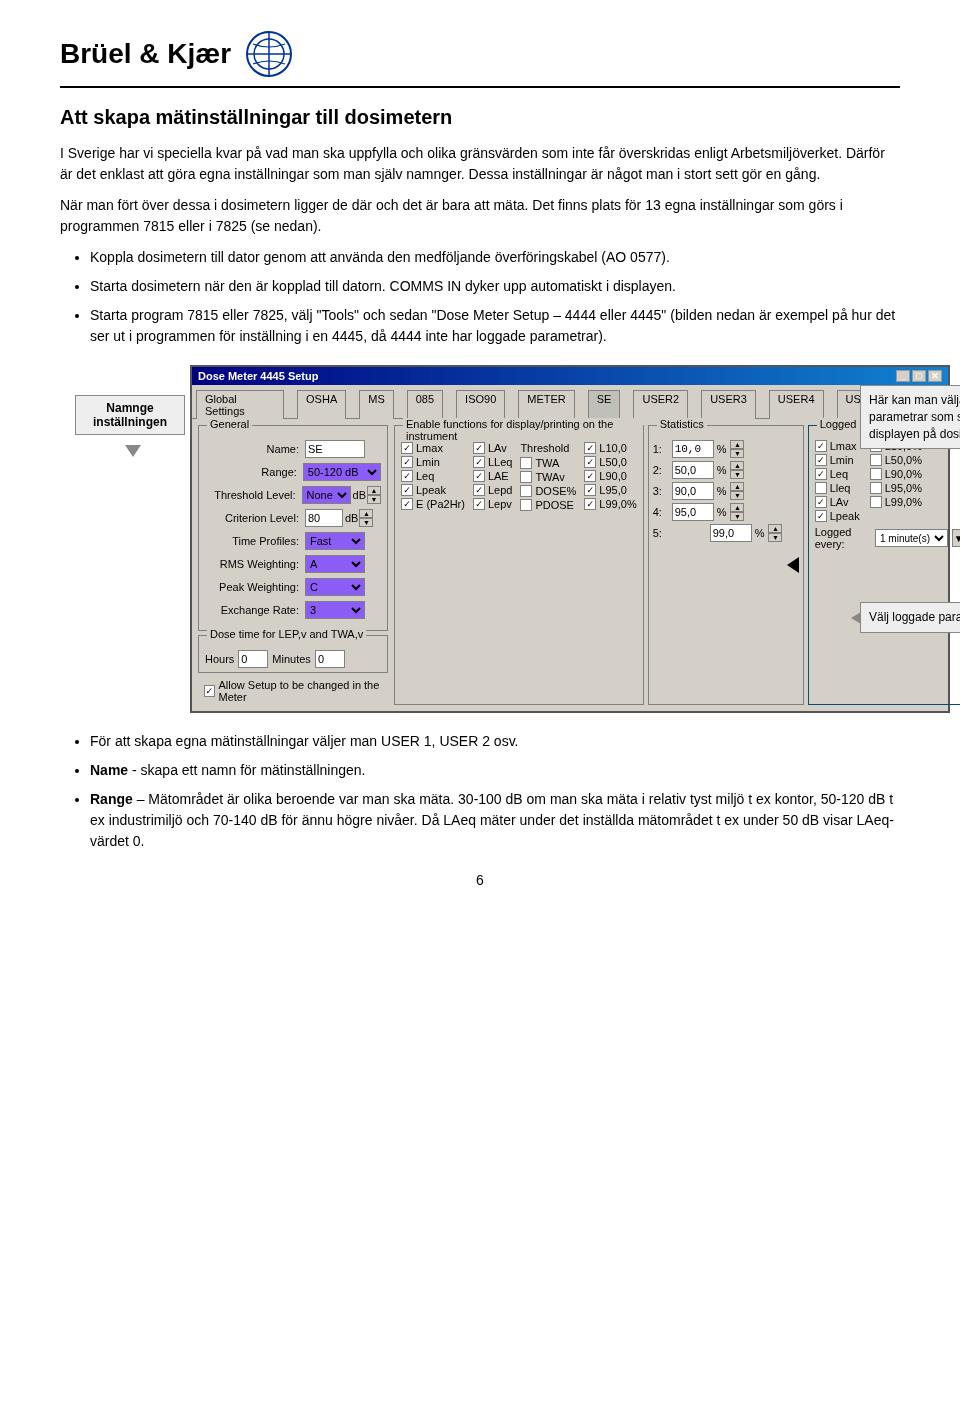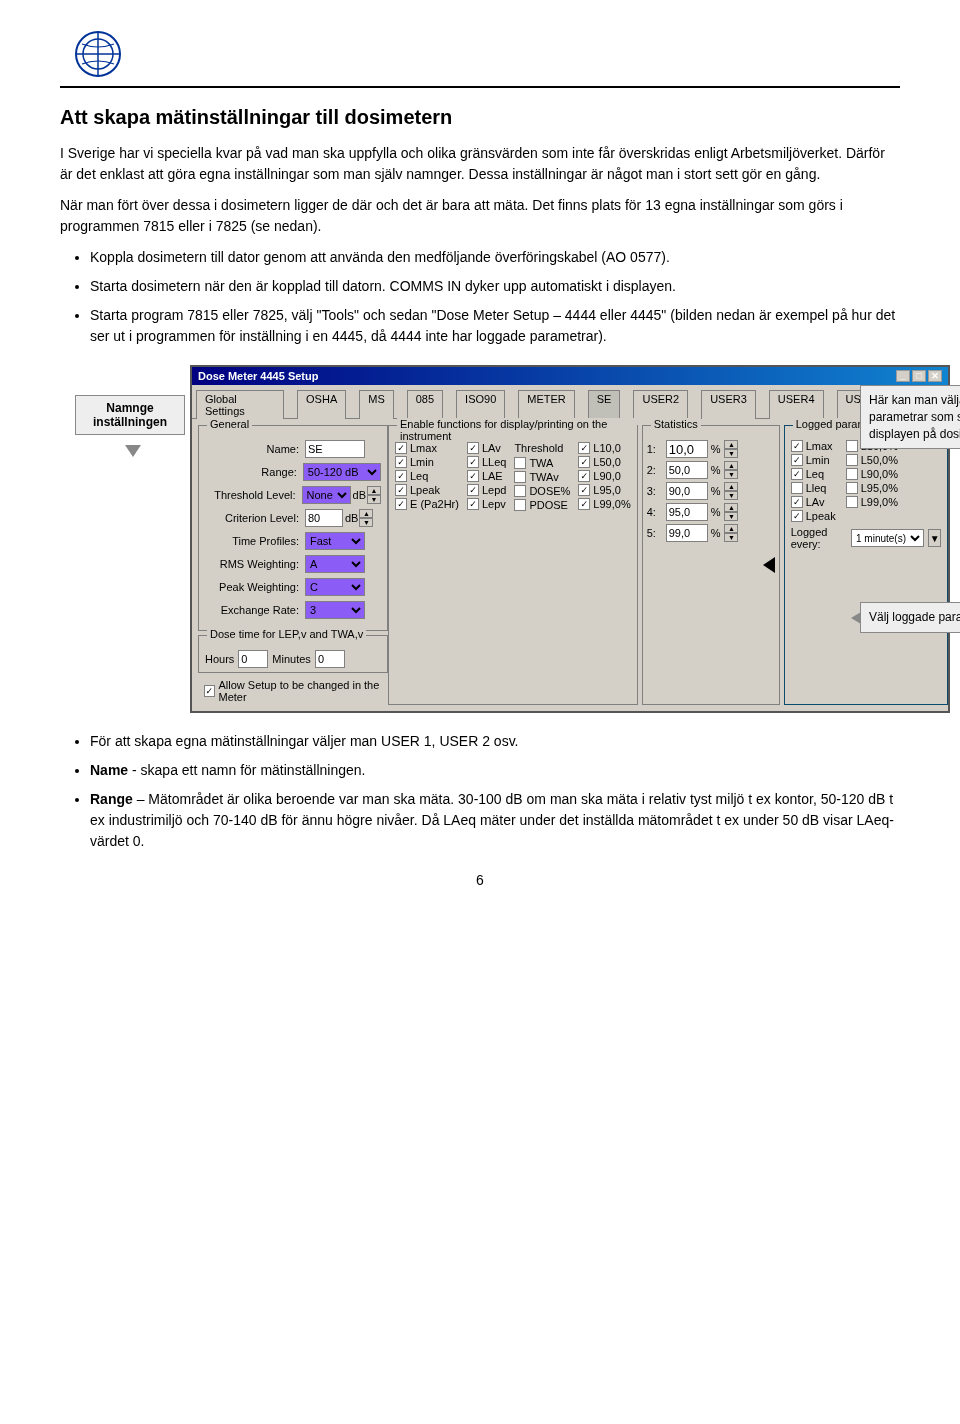--- a/index.html
+++ b/index.html
@@ -111,21 +111,21 @@
       top: 1px;
     }
     .dose-tab.active {
       background: #d4d0c8;
       z-index: 2;
     }
 
     .dose-dialog-body {
       padding: 6px;
       display: flex;
-      gap: 0;
+      gap: 6px;
     }
 
     .dose-panel {
       border: 1px solid #808080;
       background: #d4d0c8;
       padding: 6px;
       position: relative;
     }
 
     .form-row {
@@ -333,20 +333,21 @@
       display: flex;
       align-items: center;
       justify-content: center;
       cursor: pointer;
     }
   </style>
 </head>
 <body>
 
 <div class="header">
+  <span class="header-title">Brüel &amp; Kjær</span>
   <svg class="header-logo" viewBox="0 0 48 48">
     <circle cx="24" cy="24" r="22" fill="none" stroke="#003399" stroke-width="2"></circle>
     <circle cx="24" cy="24" r="15" fill="none" stroke="#003399" stroke-width="1.5"></circle>
     <line x1="2" y1="24" x2="46" y2="24" stroke="#003399" stroke-width="1.5"></line>
     <line x1="24" y1="2" x2="24" y2="46" stroke="#003399" stroke-width="1.5"></line>
     <path d="M8 14 Q24 20 40 14" fill="none" stroke="#003399" stroke-width="1.2"></path>
     <path d="M8 34 Q24 28 40 34" fill="none" stroke="#003399" stroke-width="1.2"></path>
   </svg>
 </div>
 
@@ -576,25 +577,25 @@
               <div class="checkbox-item">
                   <div class="cb checked"></div>
                   <span>L99,0%</span>
                 </div>
             </div>
           </div>
         </div>
 
         <div style="display:flex; gap:4px; flex:1;">
 
-          <div class="stats-panel" style="width:138px; position:relative; border: 1px solid #808080; padding: 14px 4px 4px 4px;">
+          <div class="stats-panel" style="width:156px; position:relative; border: 1px solid #808080; padding: 14px 4px 4px 4px;">
             <span class="panel-label">Statistics</span>
             <div class="stats-row">
               <span style="font-size:11px; width:16px;">1:</span>
-              <input class="form-input" value="10,0" style="width: 42px; font-size: 13px;">
+              <input class="form-input" value="10,0" style="width: 42px; font-size: 11px; font-family: Liberation Mono, monospace;">
               <span style="font-size:11px;">%</span>
               <div class="spin-btn">
                   <div class="spin-up">▲</div>
                   <div class="spin-dn">▼</div>
                 </div>
             </div>
             <div class="stats-row">
               <span style="font-size:11px; width:16px;">2:</span>
               <input class="form-input" value="50,0" style="width: 42px; font-size: 11px;">
               <span style="font-size:11px;">%</span>
@@ -616,21 +617,21 @@
               <span style="font-size:11px; width:16px;">4:</span>
               <input class="form-input" value="95,0" style="width: 42px; font-size: 11px;">
               <span style="font-size:11px;">%</span>
               <div class="spin-btn">
                   <div class="spin-up">▲</div>
                   <div class="spin-dn">▼</div>
                 </div>
             </div>
             <div class="stats-row">
               <span style="font-size:11px; width:16px;">5:</span>
-              <input class="form-input" value="99,0" style="width: 42px; font-size: 11px;">
+              <input class="form-input" value="99,0" style="width: 42px; font-size: 11px; margin-left: 38px;">
               <span style="font-size:11px;">%</span>
               <div class="spin-btn">
                   <div class="spin-up">▲</div>
                   <div class="spin-dn">▼</div>
                 </div>
             </div>
           </div>
 
           <div class="logged-params-panel" style="flex:1; position:relative; border: 1px solid #0c4a6e; padding: 14px 6px 4px 6px;">
             <span class="panel-label">Logged parameters (Profiles)</span>

